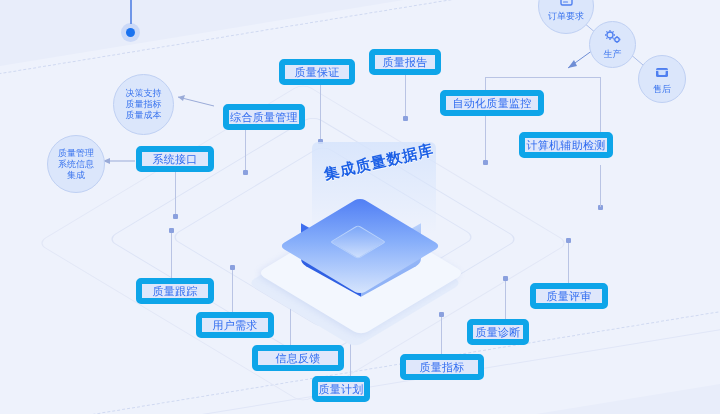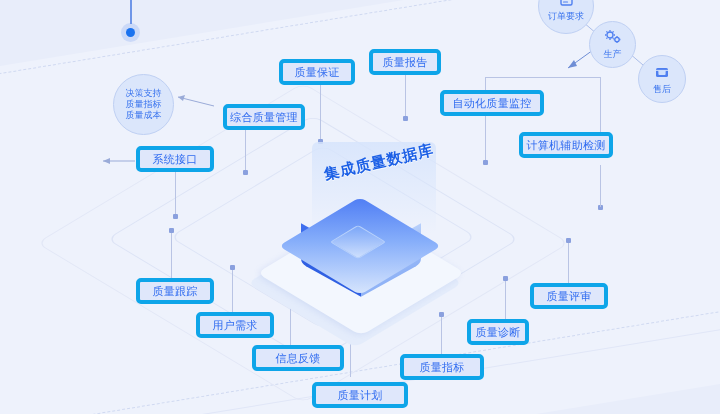--- a/index.html
+++ b/index.html
@@ -58,21 +58,21 @@
   .node-dot{
     position:absolute;width:5px;height:5px;border-radius:1px;
     background:#8aa0de;
   }
 
   
   .lbl{
     position:absolute;
     box-sizing:border-box;
     background:#dfe7fb;
-    border:4px solid #0ea5e9;
+    border:6px solid #0ea5e9;
     border-radius:5px;
     color:#2f6bf0;
     font-size:11px;
     line-height:1;
     display:flex;align-items:center;justify-content:center;
     white-space:nowrap;
     letter-spacing:.3px;
     height:26px;
     text-align:right;
   }
@@ -267,20 +267,25 @@
     <div id="srv-chip"></div>
     <div id="hero-title">集成质量数据库</div>
   </div>
 
   <div class="circ" style="left:113px;top:74px;width:61px;height:61px;font-family:Liberation Serif, serif;">
     <span>决策支持</span>
     <span>质量指标</span>
     <span>质量成本</span>
   </div>
 
+  <div class="circ" style="left:47px;top:135px;width:58px;height:58px;">
+    <span>质量管理</span>
+    <span>系统信息</span>
+    <span>集成</span>
+  </div>
 
   <div class="circ" style="left:538px;top:-22px;width:56px;height:56px;">
     <span class="ico">
       <svg width="17" height="17" viewBox="0 0 17 17">
           <rect x="3" y="2" width="11" height="13" rx="1.5" fill="none" stroke="#4f7ff0" stroke-width="1.4"></rect>
           <path d="M5.5 6h6M5.5 9h6M5.5 12h4" stroke="#4f7ff0" stroke-width="1.2" stroke-linecap="round"></path>
         </svg>
     </span>
     <span>订单要求</span>
   </div>
@@ -339,21 +344,21 @@
   </div>
 
   <div class="lbl" style="left:196px;top:312px;width:78px;">
     <span>用户需求</span>
   </div>
 
   <div class="lbl" style="left:252px;top:345px;width:92px;">
     <span>信息反馈</span>
   </div>
 
-  <div class="lbl" style="left:312px;top:376px;width:96px;margin-top:6px;">
+  <div class="lbl" style="left:312px;top:376px;width:58px;">
     <span>质量计划</span>
   </div>
 
   <div class="lbl" style="left:400px;top:354px;width:84px;">
     <span>质量指标</span>
   </div>
 
   <div class="lbl" style="left:467px;top:319px;width:62px;">
     <span>质量诊断</span>
   </div>

